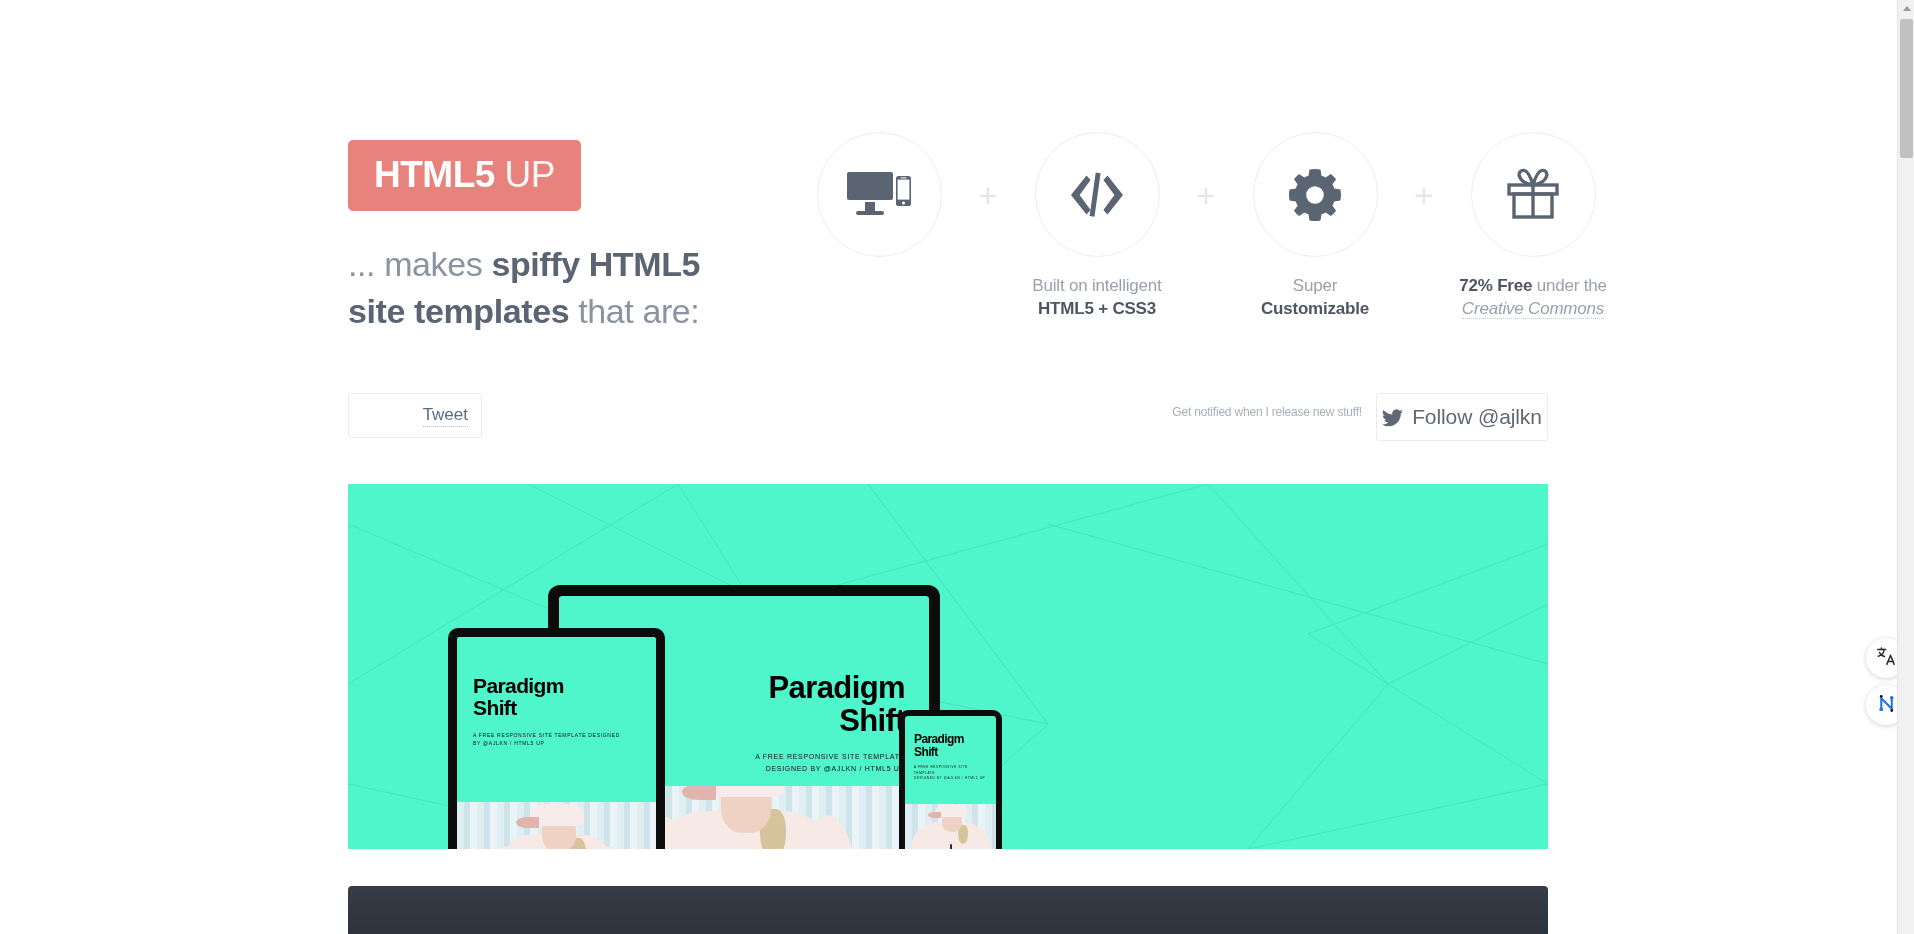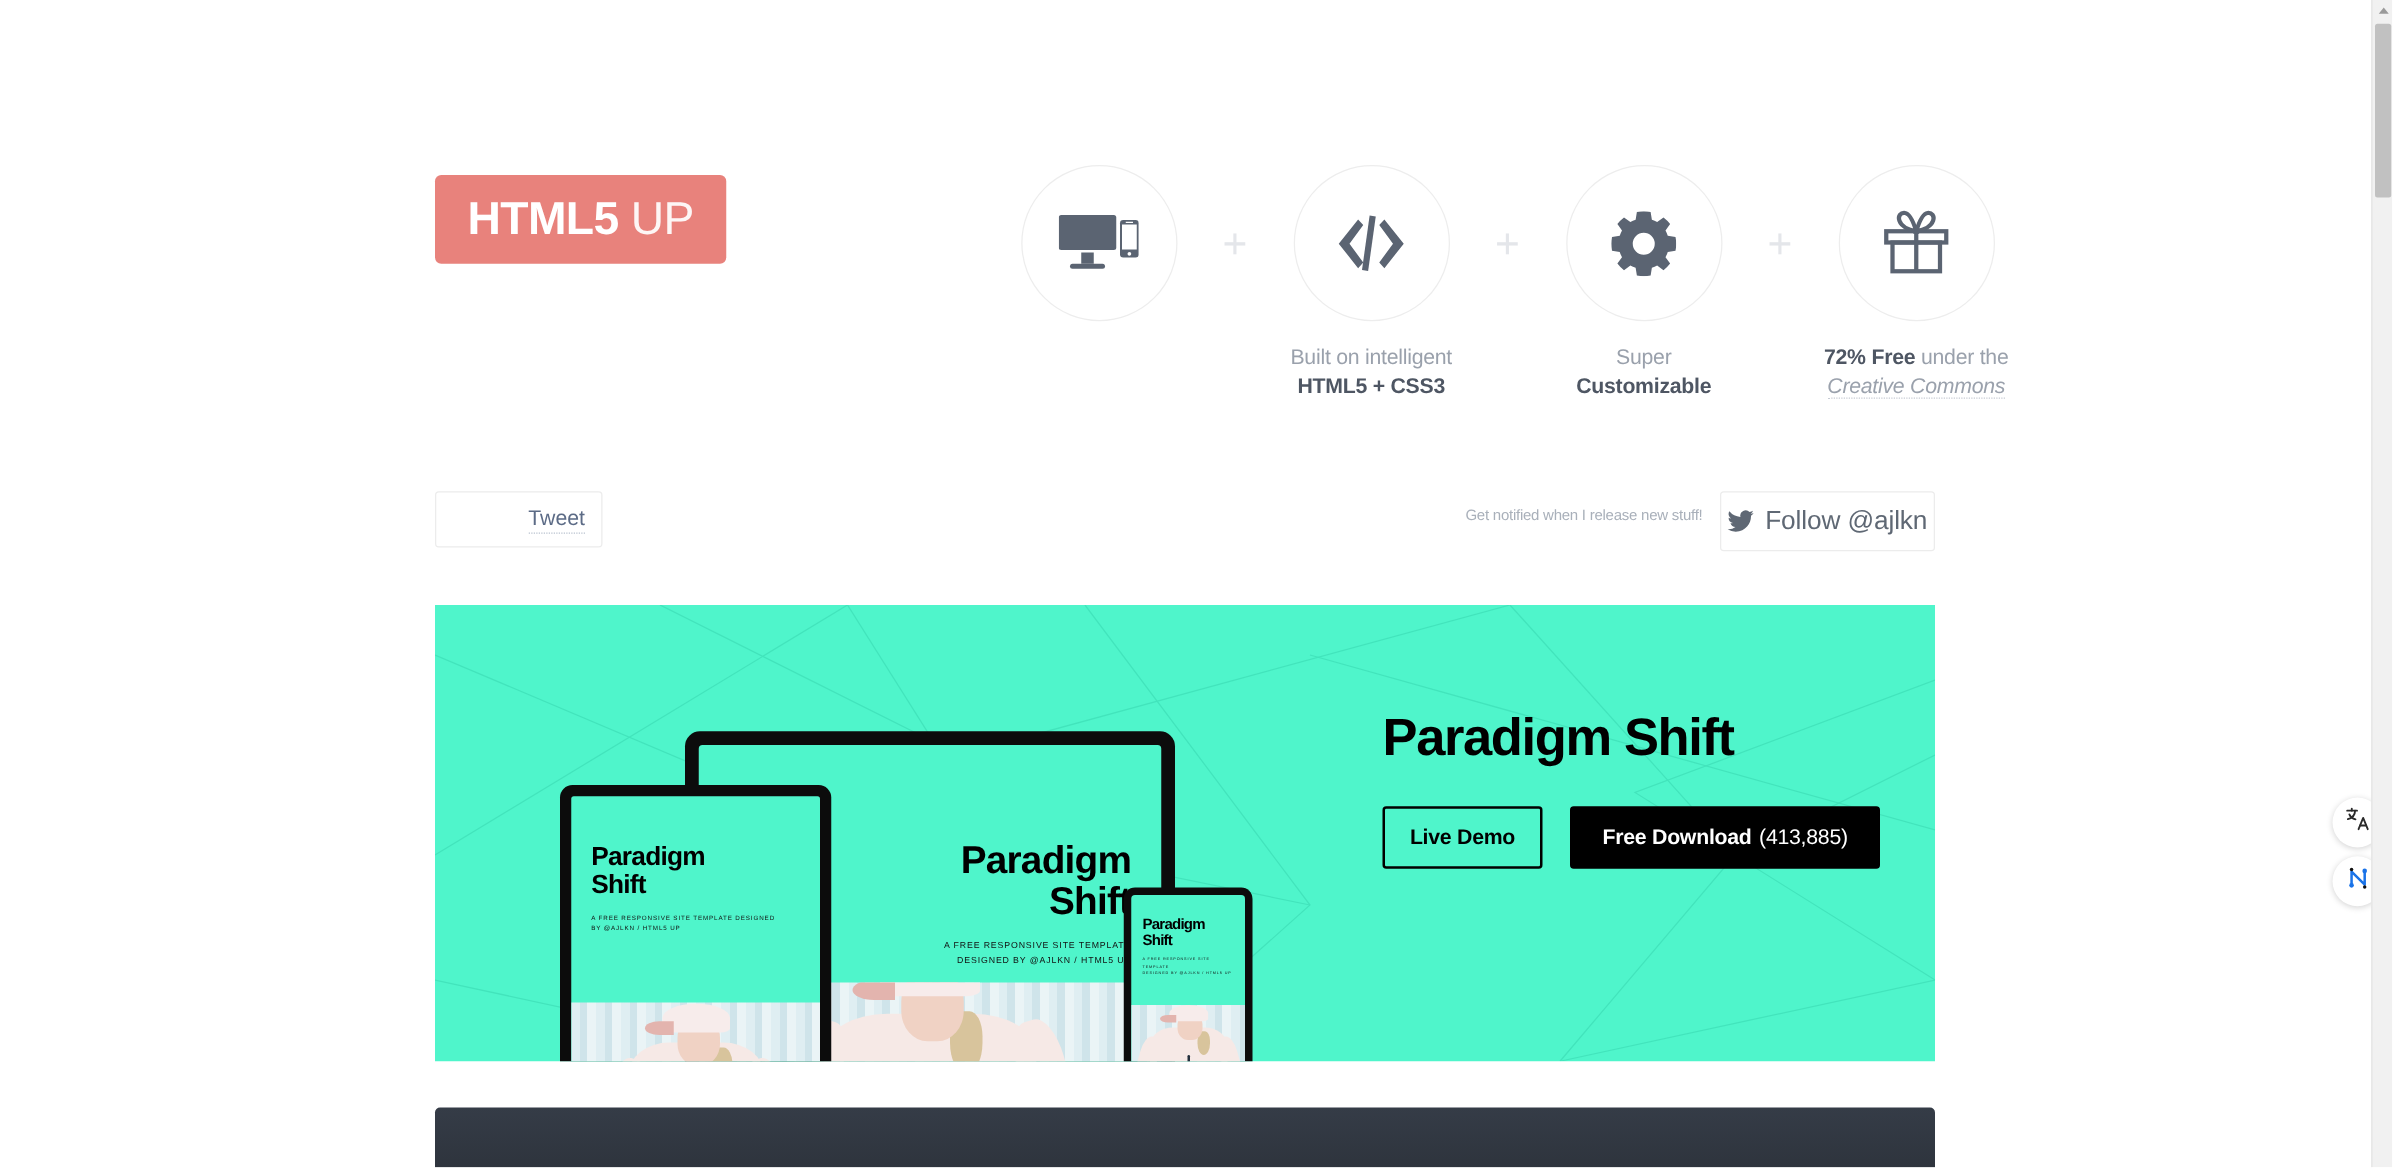--- a/index.html
+++ b/index.html
@@ -461,20 +461,24 @@
 
   <div class="content-col">
 
     <div class="intro">
 
       <div class="intro-left">
         <div class="logo-badge">
           <span class="lg-strong">HTML5</span><span class="lg-light"> UP</span>
         </div>
 
+        <div class="tagline">
+          <span>... makes </span><b>spiffy HTML5</b><br>
+          <b>site templates</b><span> that are:</span>
+        </div>
       </div>
 
       <div class="features">
 
         <div class="feature">
           <div class="feature-circle">
             <span>
               <svg width="64" height="50" viewBox="0 0 64 50" fill="#5b6472">
                 <path d="M2 2h42a2 2 0 0 1 2 2v24a2 2 0 0 1-2 2H2a2 2 0 0 1-2-2V4a2 2 0 0 1 2-2z"></path>
                 <rect x="18" y="32" width="10" height="9"></rect>
@@ -652,30 +656,20 @@
                 <div class="m-cap"></div>
                 <div class="m-brim"></div>
                 <div class="m-cord"></div>
               </div>
             </div>
           </div>
         </div>
 
       </div>
 
-      <div class="showcase-info">
-        <div class="showcase-title">Paradigm Shift</div>
-        <div class="showcase-buttons">
-          <button class="btn-demo">Live Demo</button>
-          <button class="btn-download">
-            <b>Free Download</b>
-              <span class="dl-count">(413,885)</span>
-          </button>
-        </div>
-      </div>
 
     </div>
 
     <div class="dark-panel"></div>
 
   </div>
 
   <div class="side-btns">
     <div class="side-btn">
       <span>

